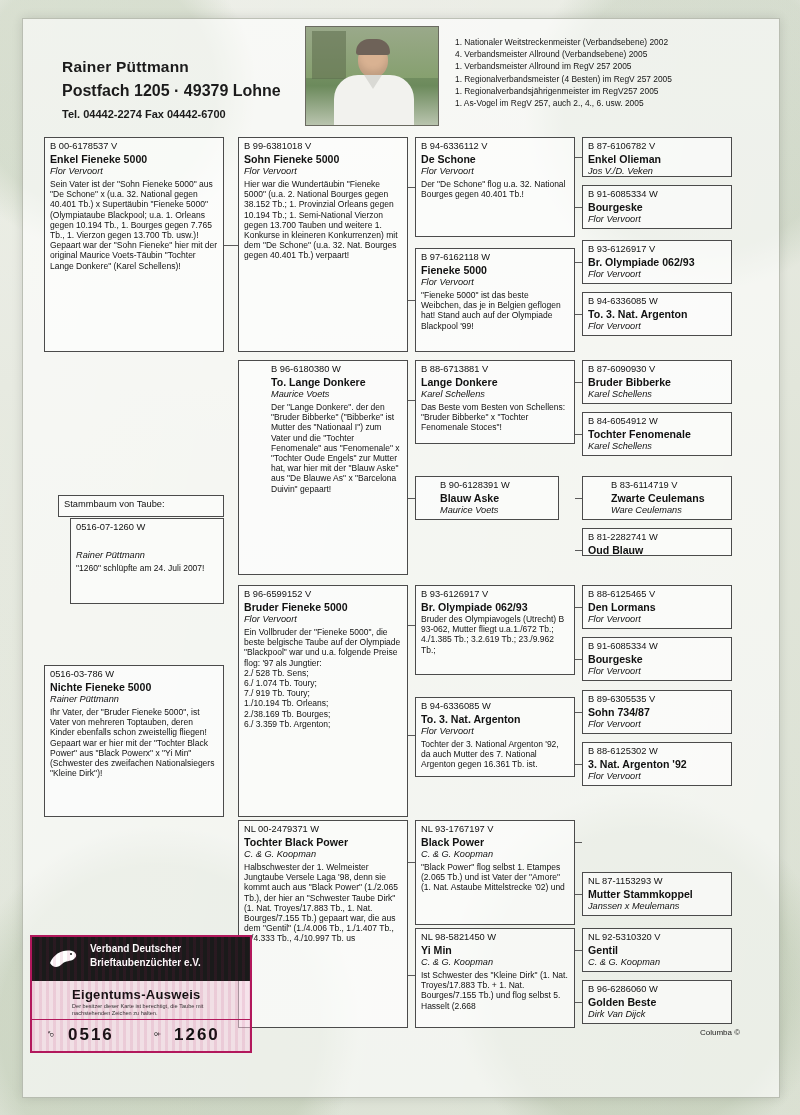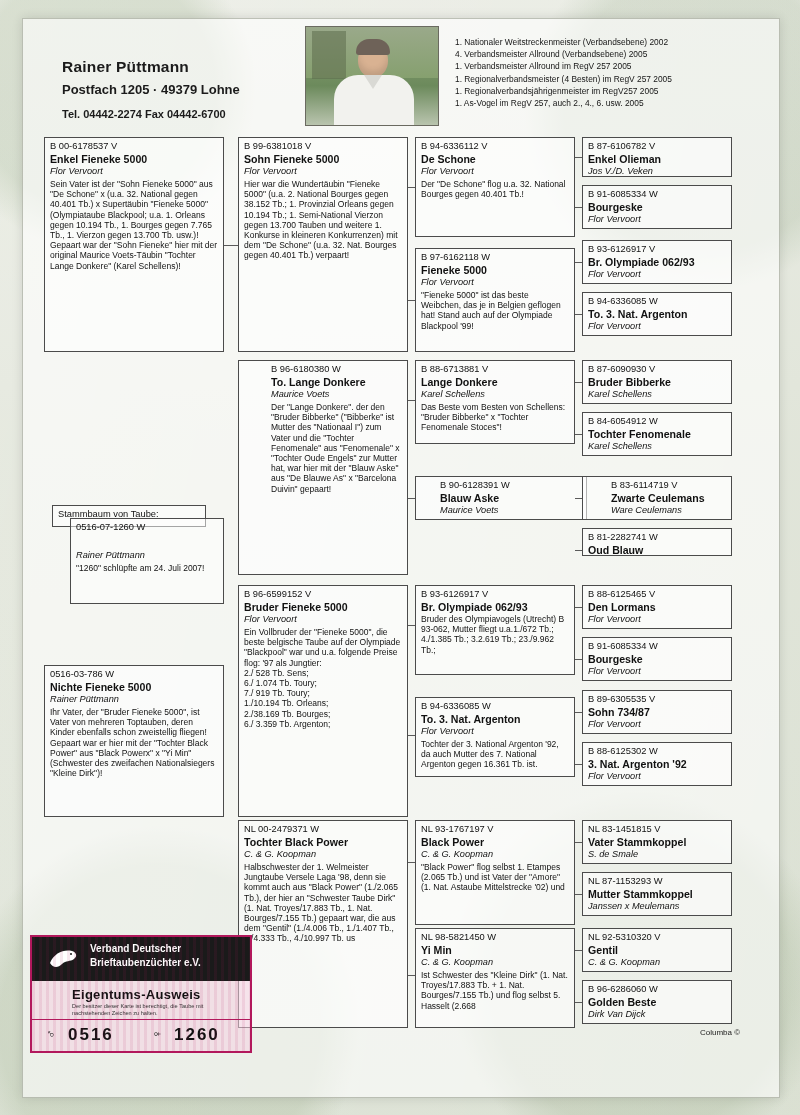--- a/index.html
+++ b/index.html
@@ -31,21 +31,21 @@
     border:1px solid rgba(140,145,130,0.55);
     box-shadow:0 0 10px rgba(0,0,0,0.12);
   }
   
   .hdr-name{
     position:absolute;left:62px;top:58px;width:250px;
     font-size:15.5px;font-weight:bold;color:#1b1b1b;letter-spacing:.2px;
   }
   .hdr-addr{
     position:absolute;left:62px;top:82px;width:300px;
-    font-size:13px;font-weight:bold;color:#1b1b1b;
+    font-size:16px;font-weight:bold;color:#1b1b1b;
   }
   .hdr-tel{
     position:absolute;left:62px;top:108px;width:300px;
     font-size:11px;font-weight:bold;color:#1b1b1b;
   }
   .photo{
     position:absolute;left:305px;top:26px;width:132px;height:98px;
     border:1px solid #6a6a60;overflow:hidden;
     background:linear-gradient(180deg,#8ea27a 0%,#7b9468 35%,#6c8a5c 60%,#b9c4ae 100%);
   }
@@ -135,21 +135,21 @@
     <div>1. As-Vogel im RegV 257, auch 2., 4., 6. usw. 2005</div>
   </div>
 
   <div class="box" style="left:44px;top:137px;width:180px;height:215px;">
     <div class="ring">B 00-6178537 V</div>
     <div class="nm">Enkel Fieneke 5000</div>
     <div class="own">Flor Vervoort</div>
     <div class="txt">Sein Vater ist der "Sohn Fieneke 5000" aus "De Schone" x (u.a. 32. National gegen 40.401 Tb.) x Supertäubin "Fieneke 5000" (Olympiataube Blackpool; u.a. 1. Orleans gegen 10.194 Tb., 1. Bourges gegen 7.765 Tb., 1. Vierzon gegen 13.700 Tb. usw.)! Gepaart war der "Sohn Fieneke" hier mit der original Maurice Voets-Täubin "Tochter Lange Donkere" (Karel Schellens)!</div>
   </div>
 
-  <div class="note-box" style="left:52px;top:495px;width:154px;height:22px;margin-top:10px;">
+  <div class="note-box" style="left:58px;top:495px;width:166px;height:22px;">
     <div class="note-title">Stammbaum von Taube:</div>
   </div>
   <div class="note-box" style="left:70px;top:518px;width:154px;height:86px;">
     <div class="ring">0516-07-1260 W</div>
     <div class="own" style="margin-top:18px;">Rainer Püttmann</div>
     <div class="txt">"1260" schlüpfte am 24. Juli 2007!</div>
   </div>
 
   <div class="box" style="left:44px;top:665px;width:180px;height:152px;">
     <div class="ring">0516-03-786 W</div>
@@ -220,21 +220,21 @@
     <div class="txt">"Fieneke 5000" ist das beste Weibchen, das je in Belgien geflogen hat! Stand auch auf der Olympiade Blackpool '99!</div>
   </div>
 
   <div class="box" style="left:415px;top:360px;width:160px;height:84px;">
     <div class="ring">B 88-6713881 V</div>
     <div class="nm">Lange Donkere</div>
     <div class="own">Karel Schellens</div>
     <div class="txt">Das Beste vom Besten von Schellens: "Bruder Bibberke" x "Tochter Fenomenale Stoces"!</div>
   </div>
 
-  <div class="box" style="left:415px;top:476px;width:172px;height:44px;padding-left:24px;">
+  <div class="box" style="left:415px;top:476px;width:144px;height:44px;padding-left:24px;">
     <div class="ring">B 90-6128391 W</div>
     <div class="nm">Blauw Aske</div>
     <div class="own">Maurice Voets</div>
   </div>
 
   <div class="box" style="left:415px;top:585px;width:160px;height:90px;">
     <div class="ring">B 93-6126917 V</div>
     <div class="nm">Br. Olympiade 062/93</div>
     <div class="txt">Bruder des Olympiavogels (Utrecht) B 93-062, Mutter fliegt u.a.1./672 Tb.; 4./1.385 Tb.; 3.2.619 Tb.; 23./9.962 Tb.;</div>
   </div>
@@ -298,25 +298,20 @@
   </div>
   <div class="box" style="left:582px;top:690px;width:150px;height:44px;">
     <div class="ring">B 89-6305535 V</div>
     <div class="nm">Sohn 734/87</div>
     <div class="own">Flor Vervoort</div>
   </div>
   <div class="box" style="left:582px;top:742px;width:150px;height:44px;">
     <div class="ring">B 88-6125302 W</div>
     <div class="nm">3. Nat. Argenton '92</div>
     <div class="own">Flor Vervoort</div>
-  </div>
-  <div class="box" style="left:582px;top:820px;width:150px;height:44px;">
-    <div class="ring">NL 83-1451815 V</div>
-    <div class="nm">Vater Stammkoppel</div>
-    <div class="own">S. de Smale</div>
   </div>
   <div class="box" style="left:582px;top:872px;width:150px;height:44px;">
     <div class="ring">NL 87-1153293 W</div>
     <div class="nm">Mutter Stammkoppel</div>
     <div class="own">Janssen x Meulemans</div>
   </div>
   <div class="box" style="left:582px;top:928px;width:150px;height:44px;">
     <div class="ring">NL 92-5310320 V</div>
     <div class="nm">Gentil</div>
     <div class="own">C. &amp; G. Koopman</div>

